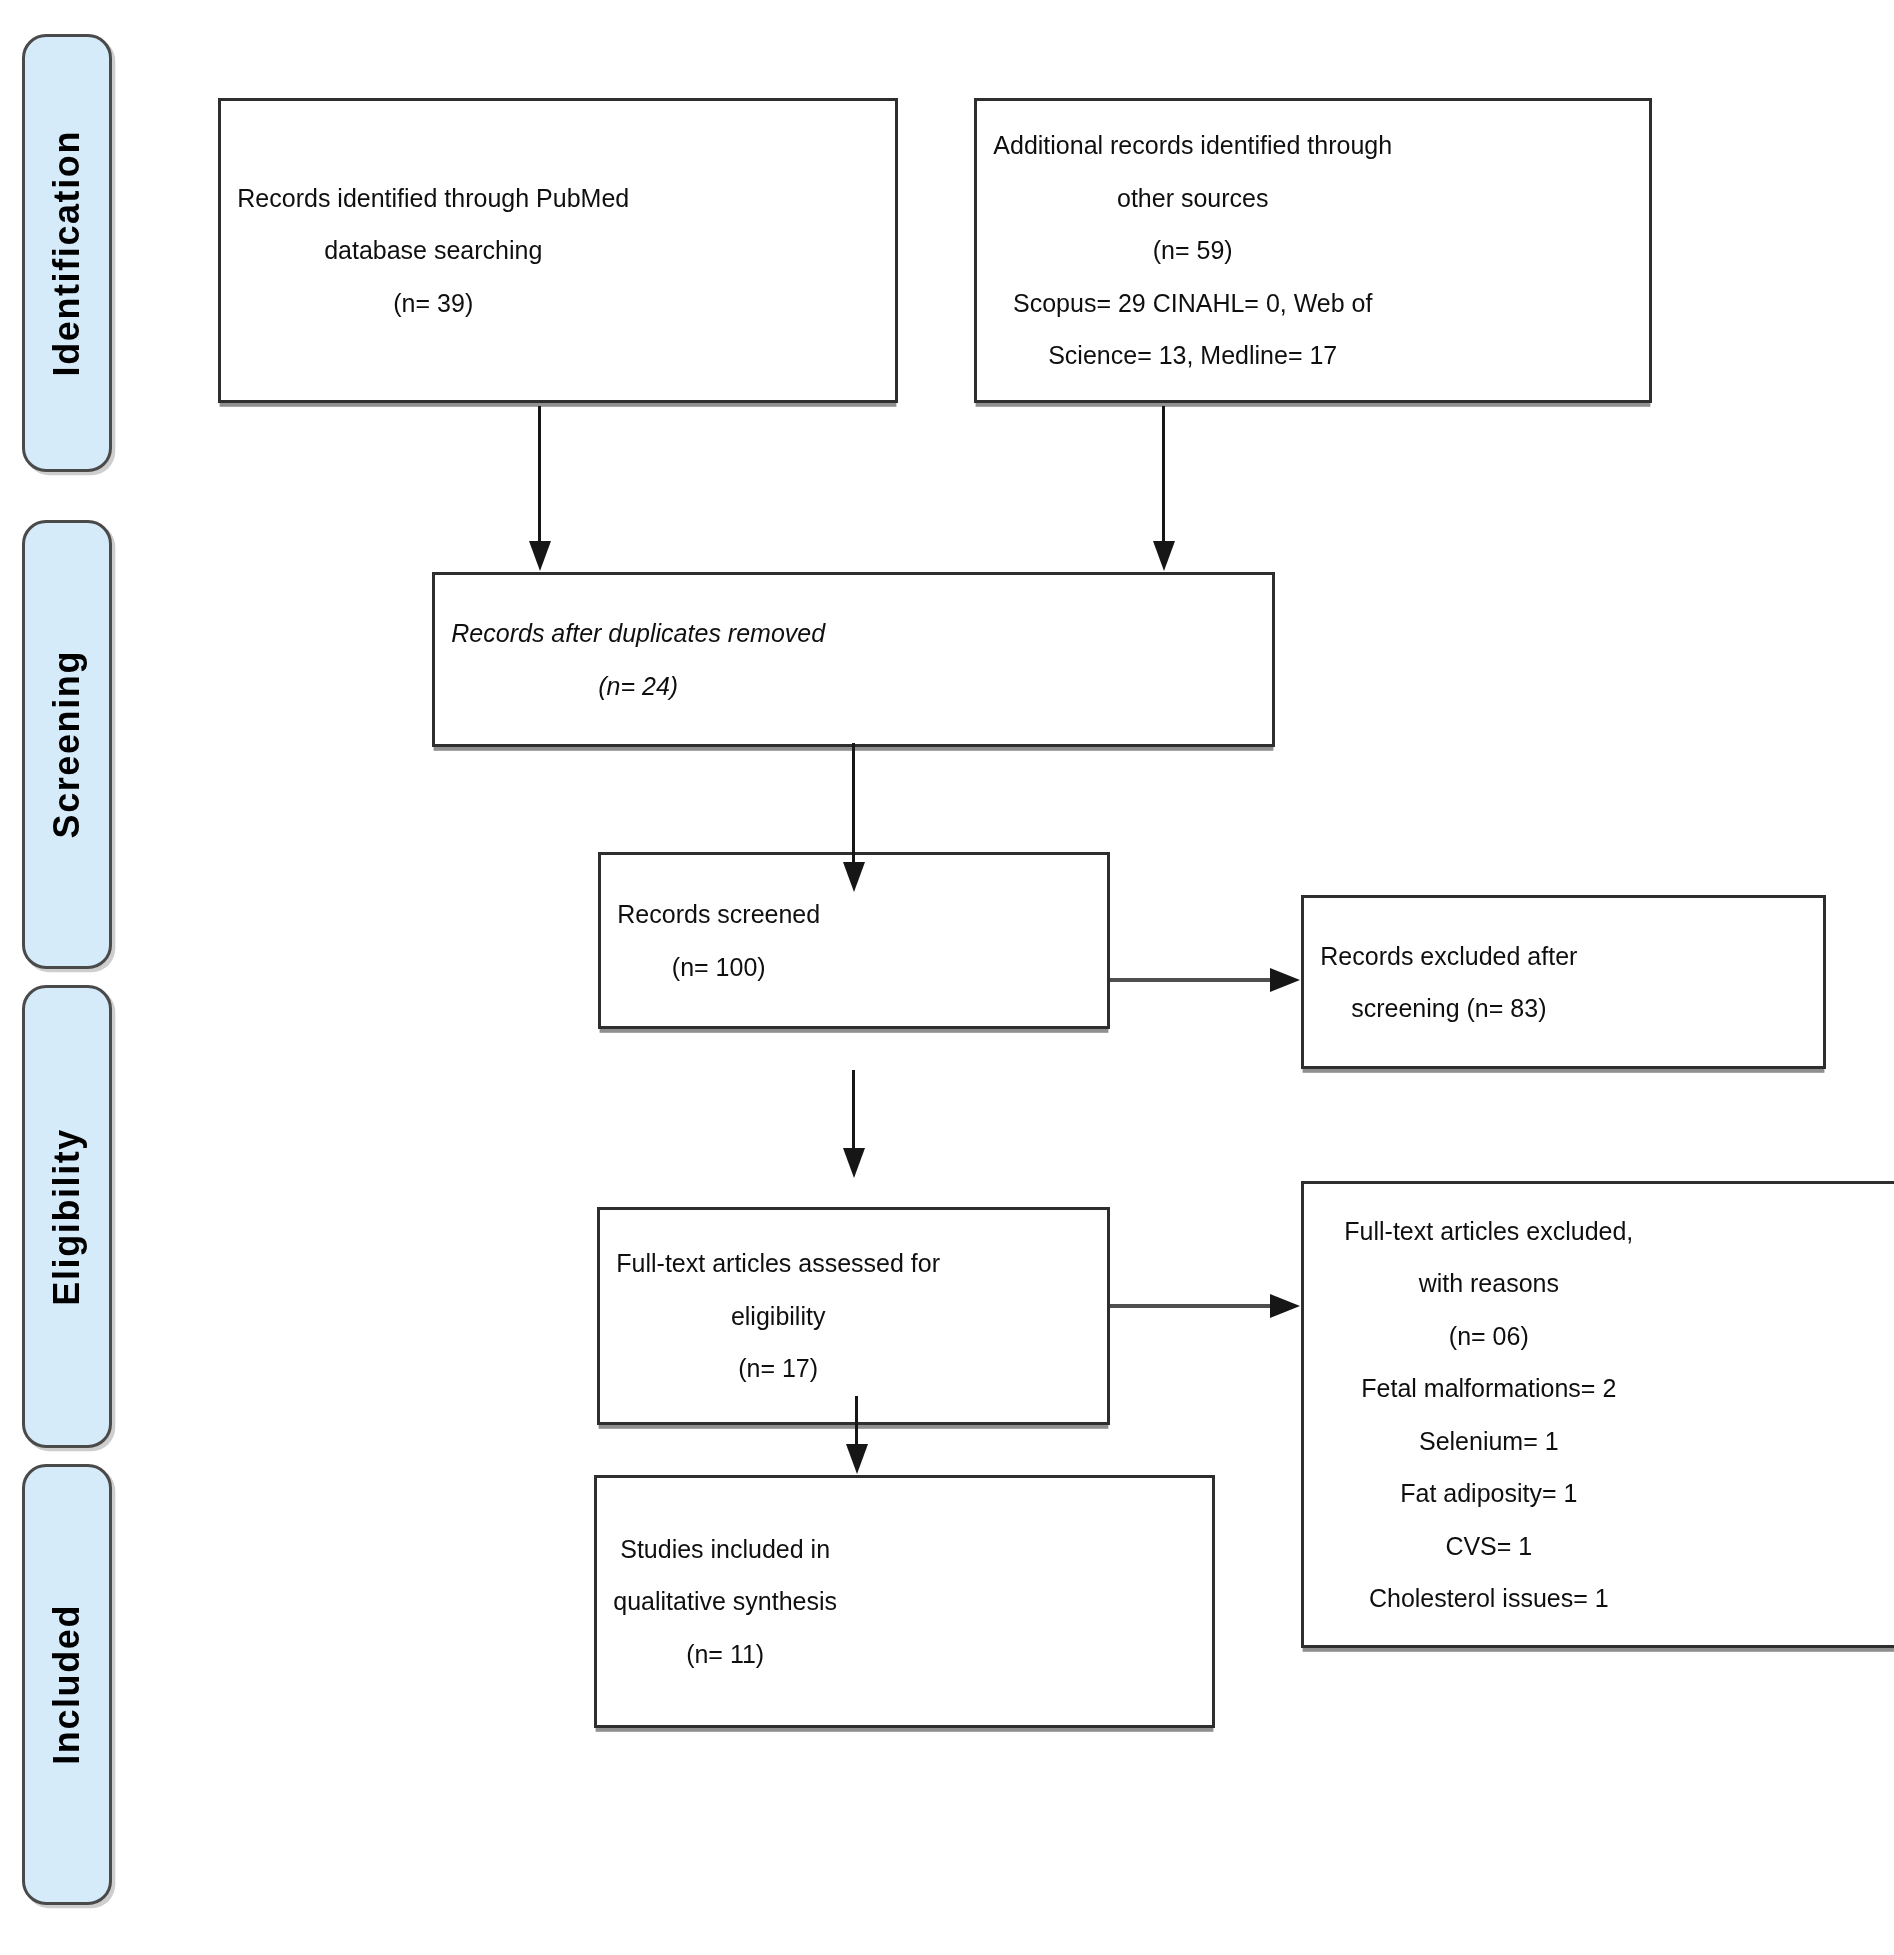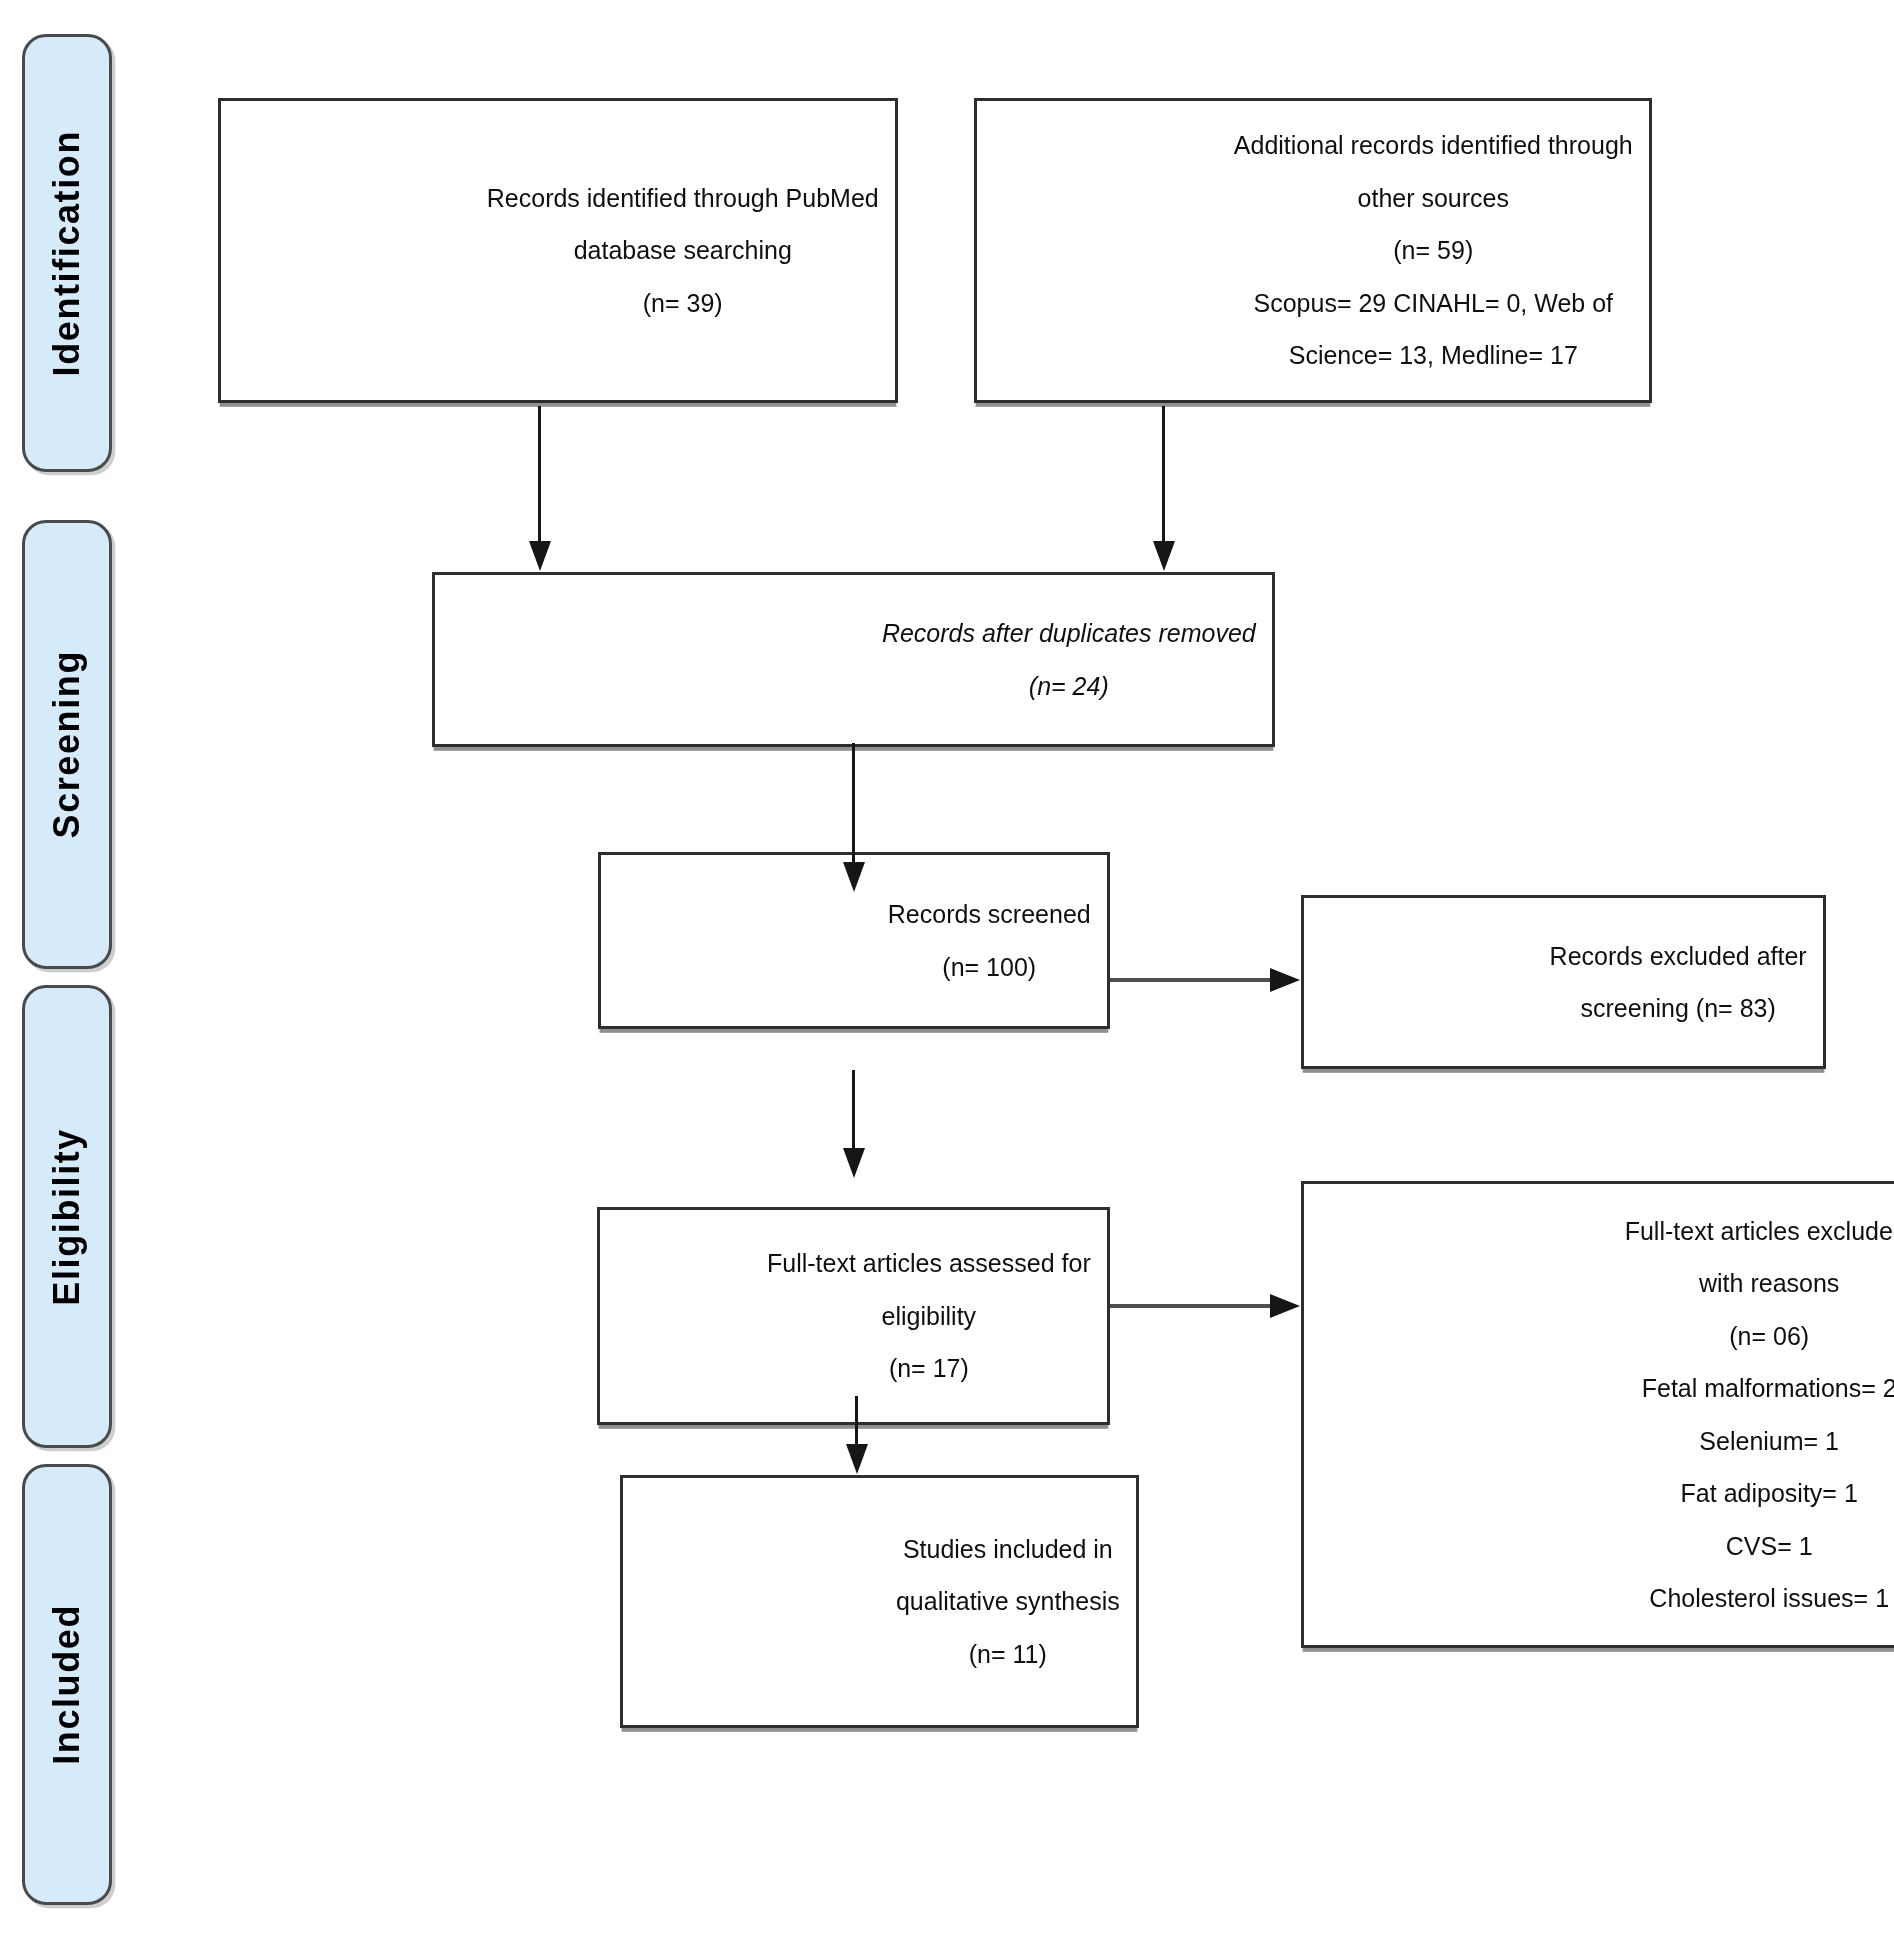--- a/index.html
+++ b/index.html
@@ -41,21 +41,21 @@
   }
 
   
   .fbox {
     position: absolute;
     background: #ffffff;
     border: 3.3px solid #2e2e2e;
     box-sizing: border-box;
     display: flex;
     align-items: center;
-    justify-content: flex-end;
+    justify-content: flex-start;
     text-align: center;
     box-shadow: 0 5.4px 0 -1.6px #8f8f8f;
   }
   .fbox-text {
     white-space: pre-line;
     font-size: 25px;
     line-height: 2.1;
     color: #0f0f0f;
     padding: 0 16.3px;
   }
@@ -149,21 +149,21 @@
     <div class="fbox-text">Full-text articles excluded,
 with reasons
 (n= 06)
 Fetal malformations= 2
 Selenium= 1
 Fat adiposity= 1
 CVS= 1
 Cholesterol issues= 1</div>
   </div>
 
-  <div class="fbox" style="left:620px; top:1475px; width:519px; height:253px;">
+  <div class="fbox" style="left:594px; top:1475px; width:621px; height:253px;">
     <div class="fbox-text">Studies included in
 qualitative synthesis
 (n= 11)</div>
   </div>
 
   <div class="varrow" style="left:538px; top:406px; height:136px;">
     <span class="head"></span>
   </div>
 
   <div class="varrow" style="left:1162px; top:406px; height:136px;">

